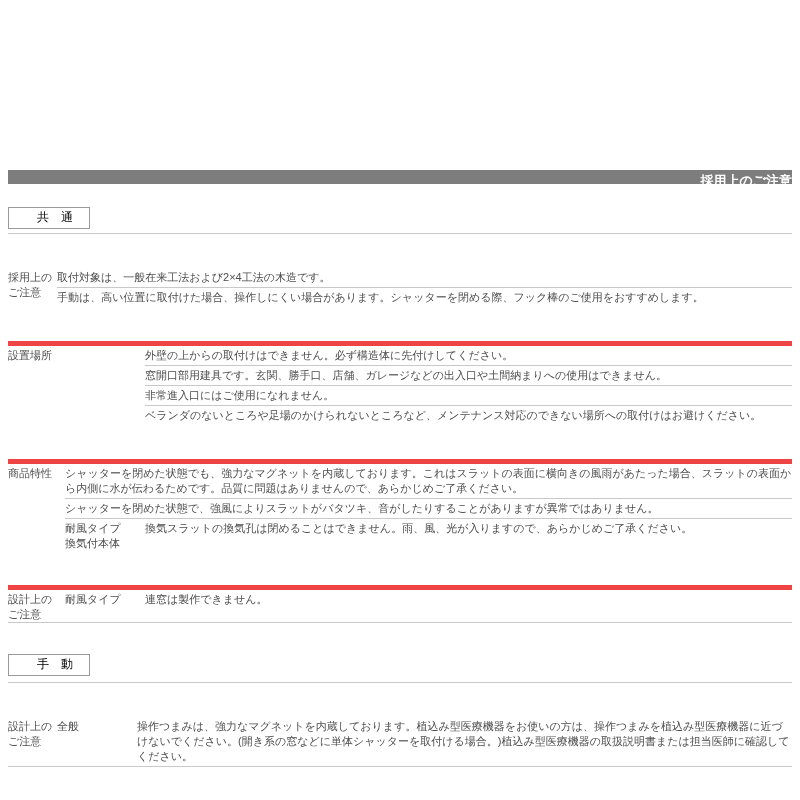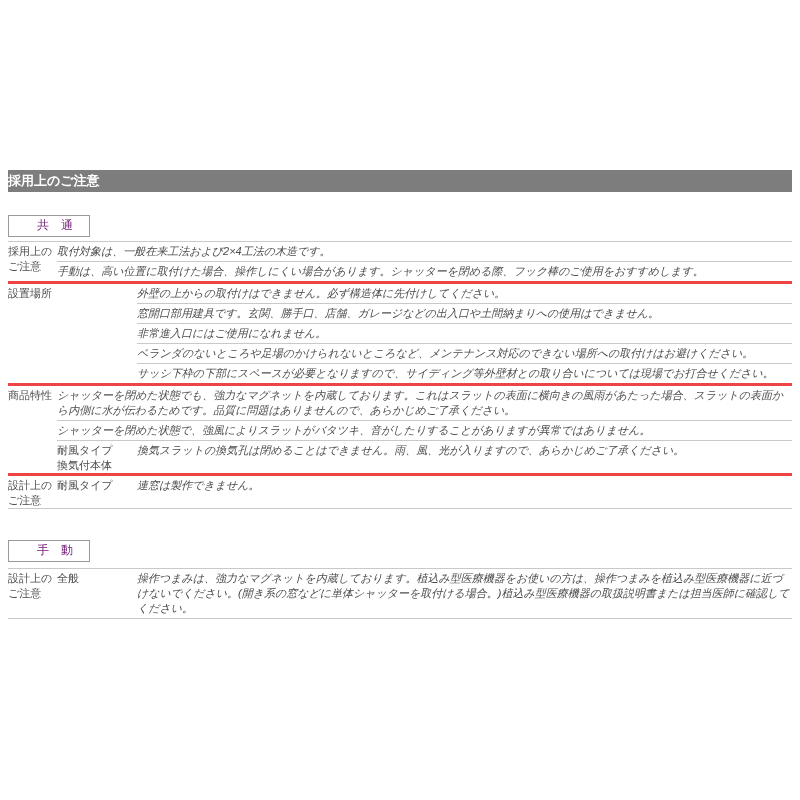--- a/index.html
+++ b/index.html
@@ -10,60 +10,62 @@
   .page {
     width: 800px;
     height: 800px;
     background: #ffffff;
     font-family: "Liberation Sans", "DejaVu Sans", sans-serif;
     color: #4d4d4d;
     overflow: hidden;
   }
   .title-bar {
     margin: 170px 8px 0 8px;
-    height: 22px;
+    height: 14px;
     line-height: 22px;
     background: #7d7d7d;
     color: #ffffff;
     font-size: 13px;
     font-weight: bold;
-    text-align: left;
+    text-align: right;
   }
   .section-label-row {
     margin: 23px 0 0 8px;
   }
   .section-label-row.manual {
     margin-top: 31px;
   }
   .section-label {
     display: inline-block;
     box-sizing: border-box;
     min-width: 82px;
     border: 1px solid #9a9a9a;
     background: #ffffff;
-    color: #701a75;
+    color: #000000;
     font-size: 12px;
     text-align: center;
     padding: 1px 4px 2px 16px;
   }
   .notes-table {
     margin: 4px 8px 0 8px;
     border-top: 1px solid #c9c9c9;
     border-bottom: 1px solid #c9c9c9;
     font-size: 11px;
     color: #4d4d4d;
   }
   .notes-table.manual {
     margin-top: 6px;
   }
   .group {
     display: flex;
+    margin-top: 34px;
   }
   .group + .group {
-    border-top: 3px solid #ef4444;
+    border-top: 5px solid #ef4444;
+    gap: 8px;
   }
   .col1 {
     width: 49px;
     flex: 0 0 49px;
     padding-top: 2px;
     line-height: 15px;
     white-space: pre-line;
   }
   .group-body {
     flex: 1;
@@ -78,21 +80,20 @@
   .col2 {
     width: 80px;
     flex: 0 0 80px;
     padding-top: 2px;
     line-height: 15px;
     white-space: pre-line;
   }
   .items {
     flex: 1;
     min-width: 0;
-    font-style: italic;
   }
   .item {
     padding: 2px 0 2px 0;
     line-height: 15px;
   }
   .item + .item {
     border-top: 1px solid #c9c9c9;
   }
 </style>
 </head>
@@ -124,21 +125,20 @@
     <div class="group">
       <div class="col1">設置場所</div>
       <div class="group-body">
         <div class="subgroup">
           <div class="col2"></div>
           <div class="items">
             <div class="item">外壁の上からの取付けはできません。必ず構造体に先付けしてください。</div>
             <div class="item">窓開口部用建具です。玄関、勝手口、店舗、ガレージなどの出入口や土間納まりへの使用はできません。</div>
             <div class="item">非常進入口にはご使用になれません。</div>
             <div class="item">ベランダのないところや足場のかけられないところなど、メンテナンス対応のできない場所への取付けはお避けください。</div>
-            <div class="item">サッシ下枠の下部にスペースが必要となりますので、サイディング等外壁材との取り合いについては現場でお打合せください。</div>
           </div>
         </div>
       </div>
     </div>
 
     <div class="group">
       <div class="col1">商品特性</div>
       <div class="group-body">
         <div class="subgroup">
           <div class="items">

